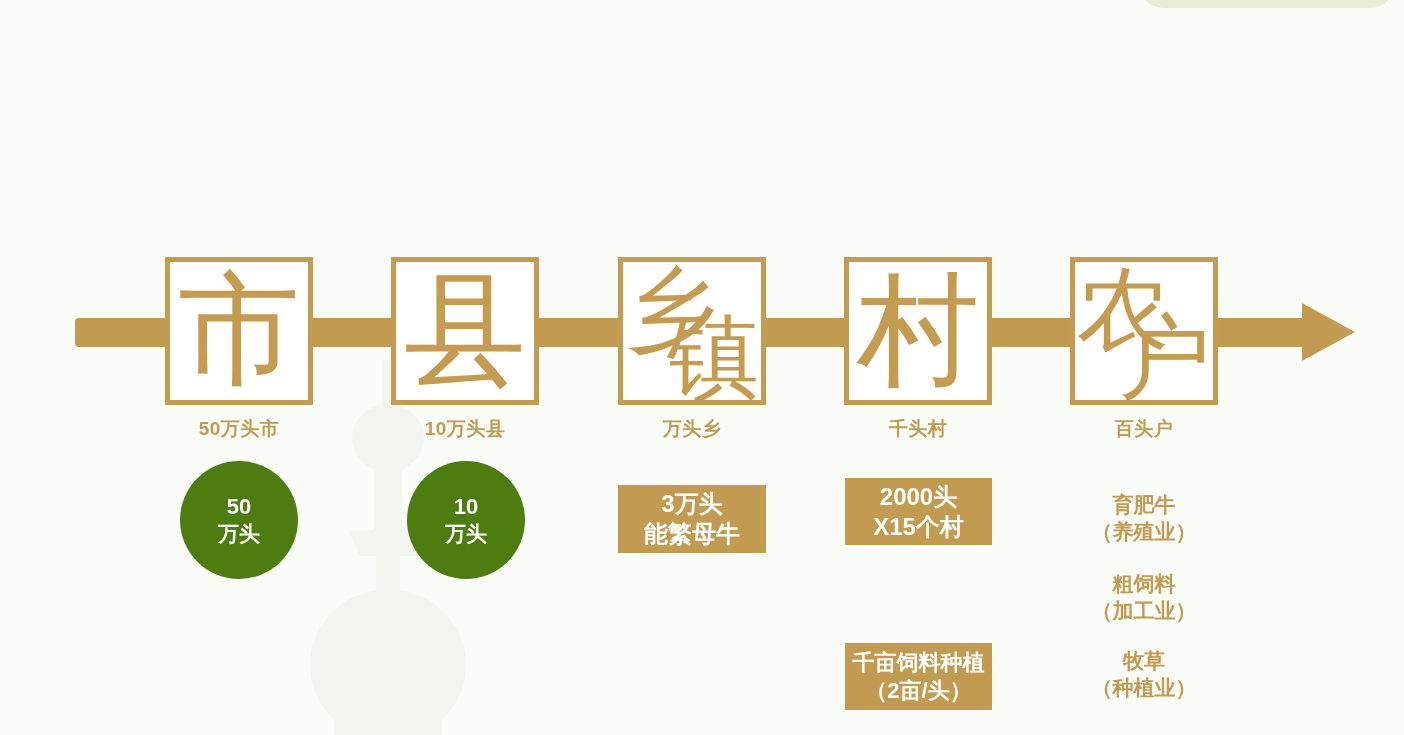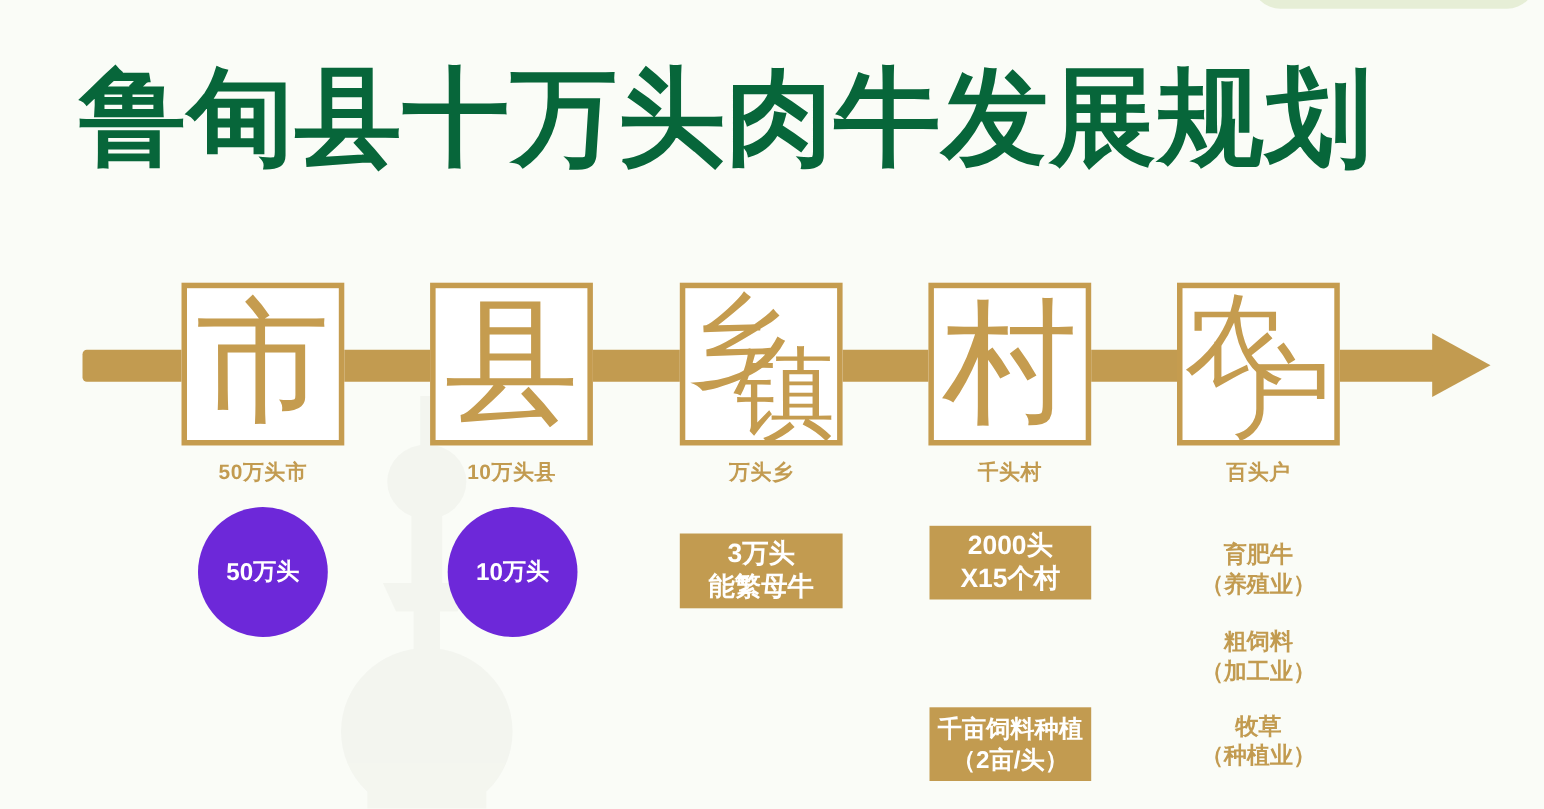--- a/index.html
+++ b/index.html
@@ -51,21 +51,21 @@
   .glyph-b{right:2px;bottom:-4px;font-size:92px;}
 
   .node-label{
     position:absolute;top:416px;width:200px;text-align:center;
     color:#c29b50;font-size:19px;font-weight:700;letter-spacing:.5px;
   }
 
   
   .circle{
     position:absolute;width:118px;height:118px;border-radius:50%;
-    background:#6d28d9;color:#fff;display:flex;flex-direction:row;
+    background:#4d7c0f;color:#fff;display:flex;flex-direction:column;
     align-items:center;justify-content:center;
     font-size:21px;font-weight:700;line-height:1.22;text-align:center;
   }
   .circle .num{font-size:22px;}
 
   .chip{
     position:absolute;background:#c29b50;color:#fff;
     display:flex;flex-direction:column;align-items:center;justify-content:center;
     font-size:24px;font-weight:700;line-height:1.25;text-align:center;
   }
@@ -87,21 +87,20 @@
       <rect x="144" y="0" width="12" height="58"></rect>
       <ellipse cx="150" cy="78" rx="36" ry="34"></ellipse>
       <rect x="136" y="108" width="28" height="70"></rect>
       <path d="M110 170 L190 170 L178 196 L122 196 Z"></path>
       <rect x="138" y="192" width="24" height="58"></rect>
       <ellipse cx="150" cy="305" rx="78" ry="76"></ellipse>
       <rect x="96" y="330" width="108" height="60"></rect>
     </g>
   </svg>
 
-  <div class="title">鲁甸县十万头肉牛发展规划</div>
 
   <div class="flowbar"></div>
   <div class="arrowhead"></div>
 
   <div class="node" style="left:165px;">
     <span class="glyph glyph-full">市</span>
   </div>
   <div class="node-label" style="left:139px;">50万头市</div>
 
   <div class="node" style="left:391px;">

